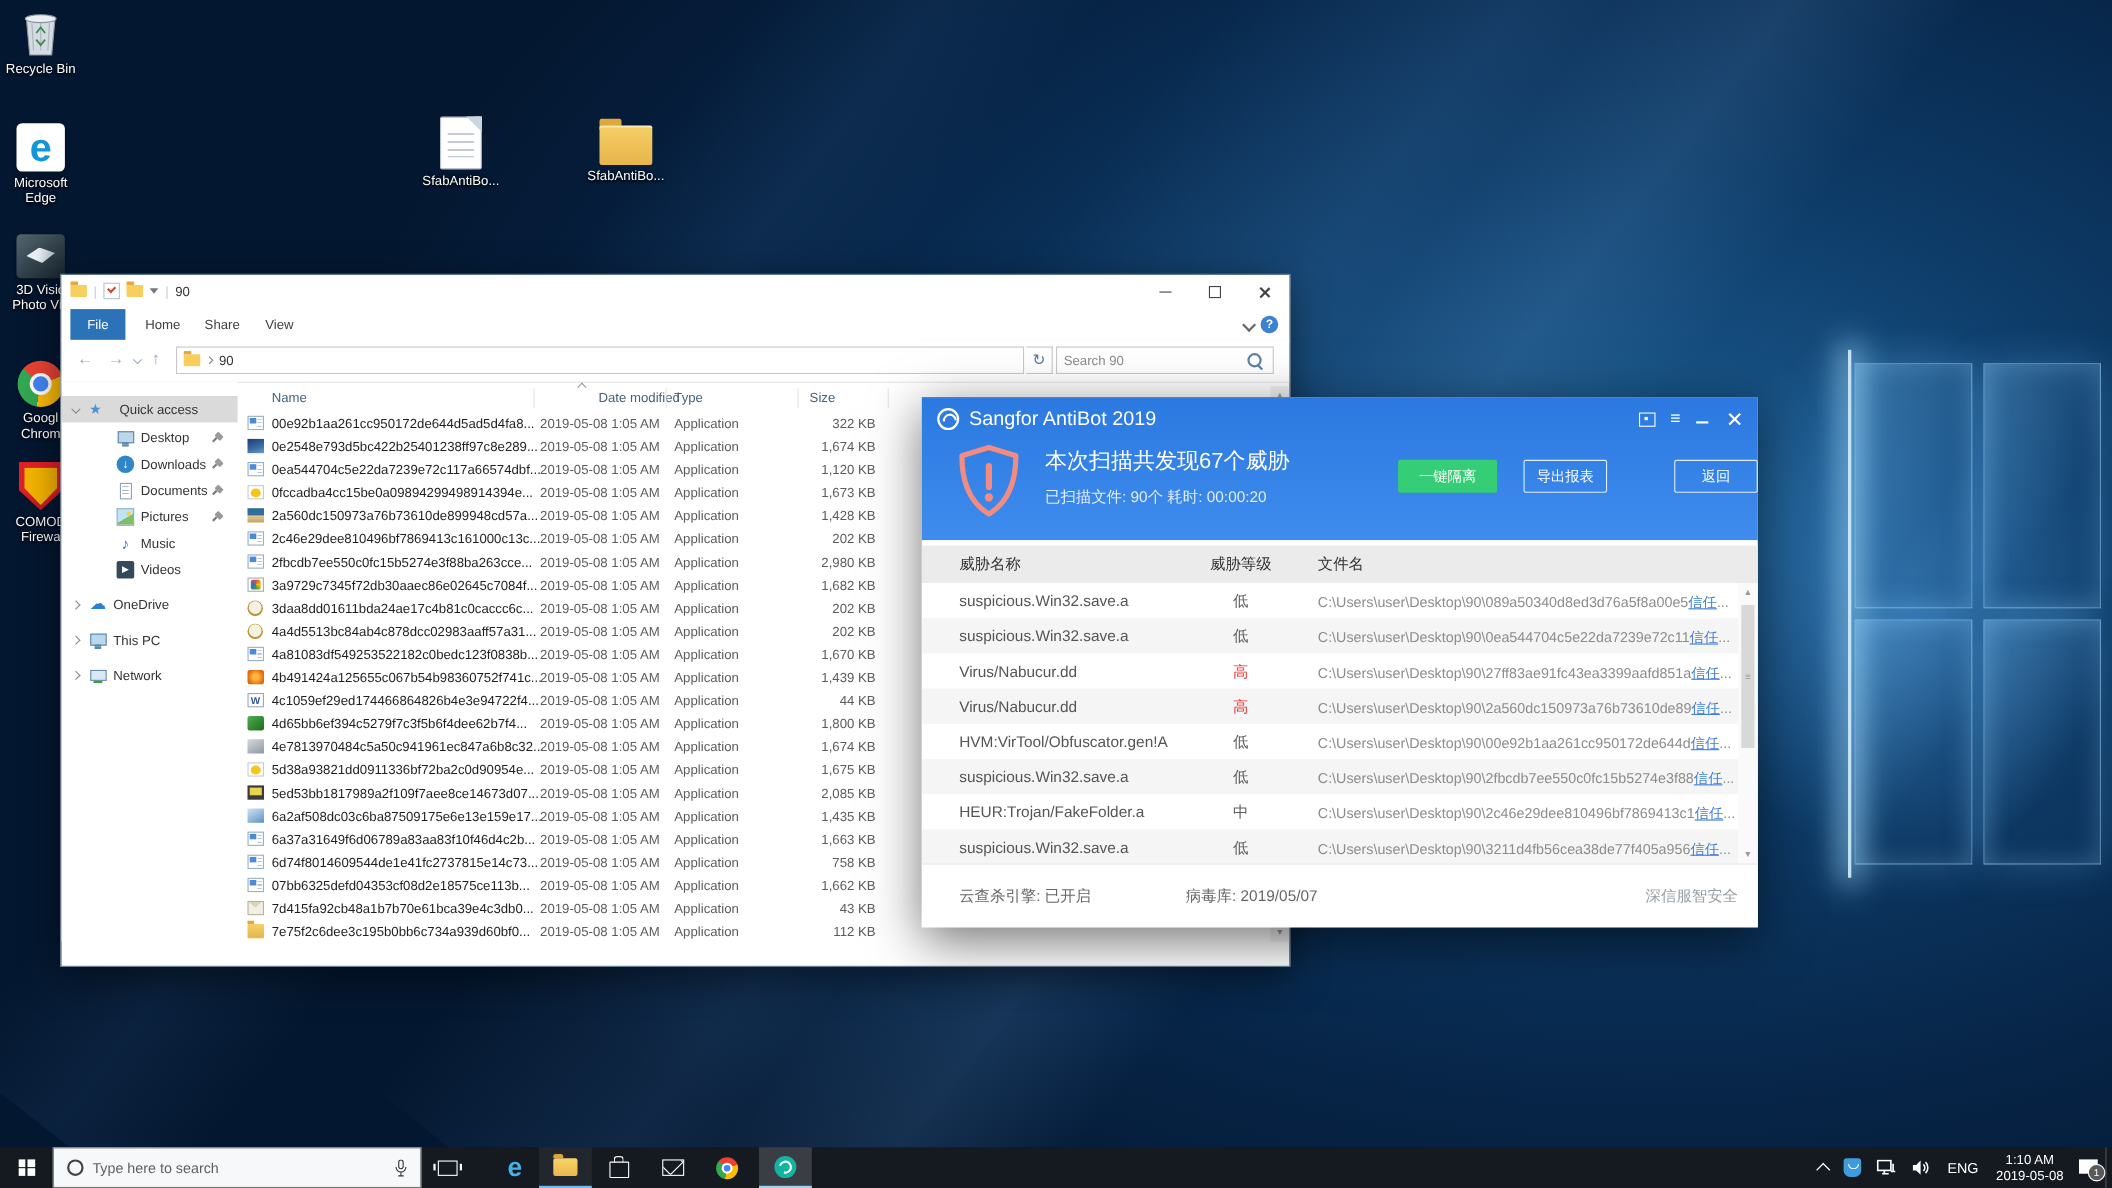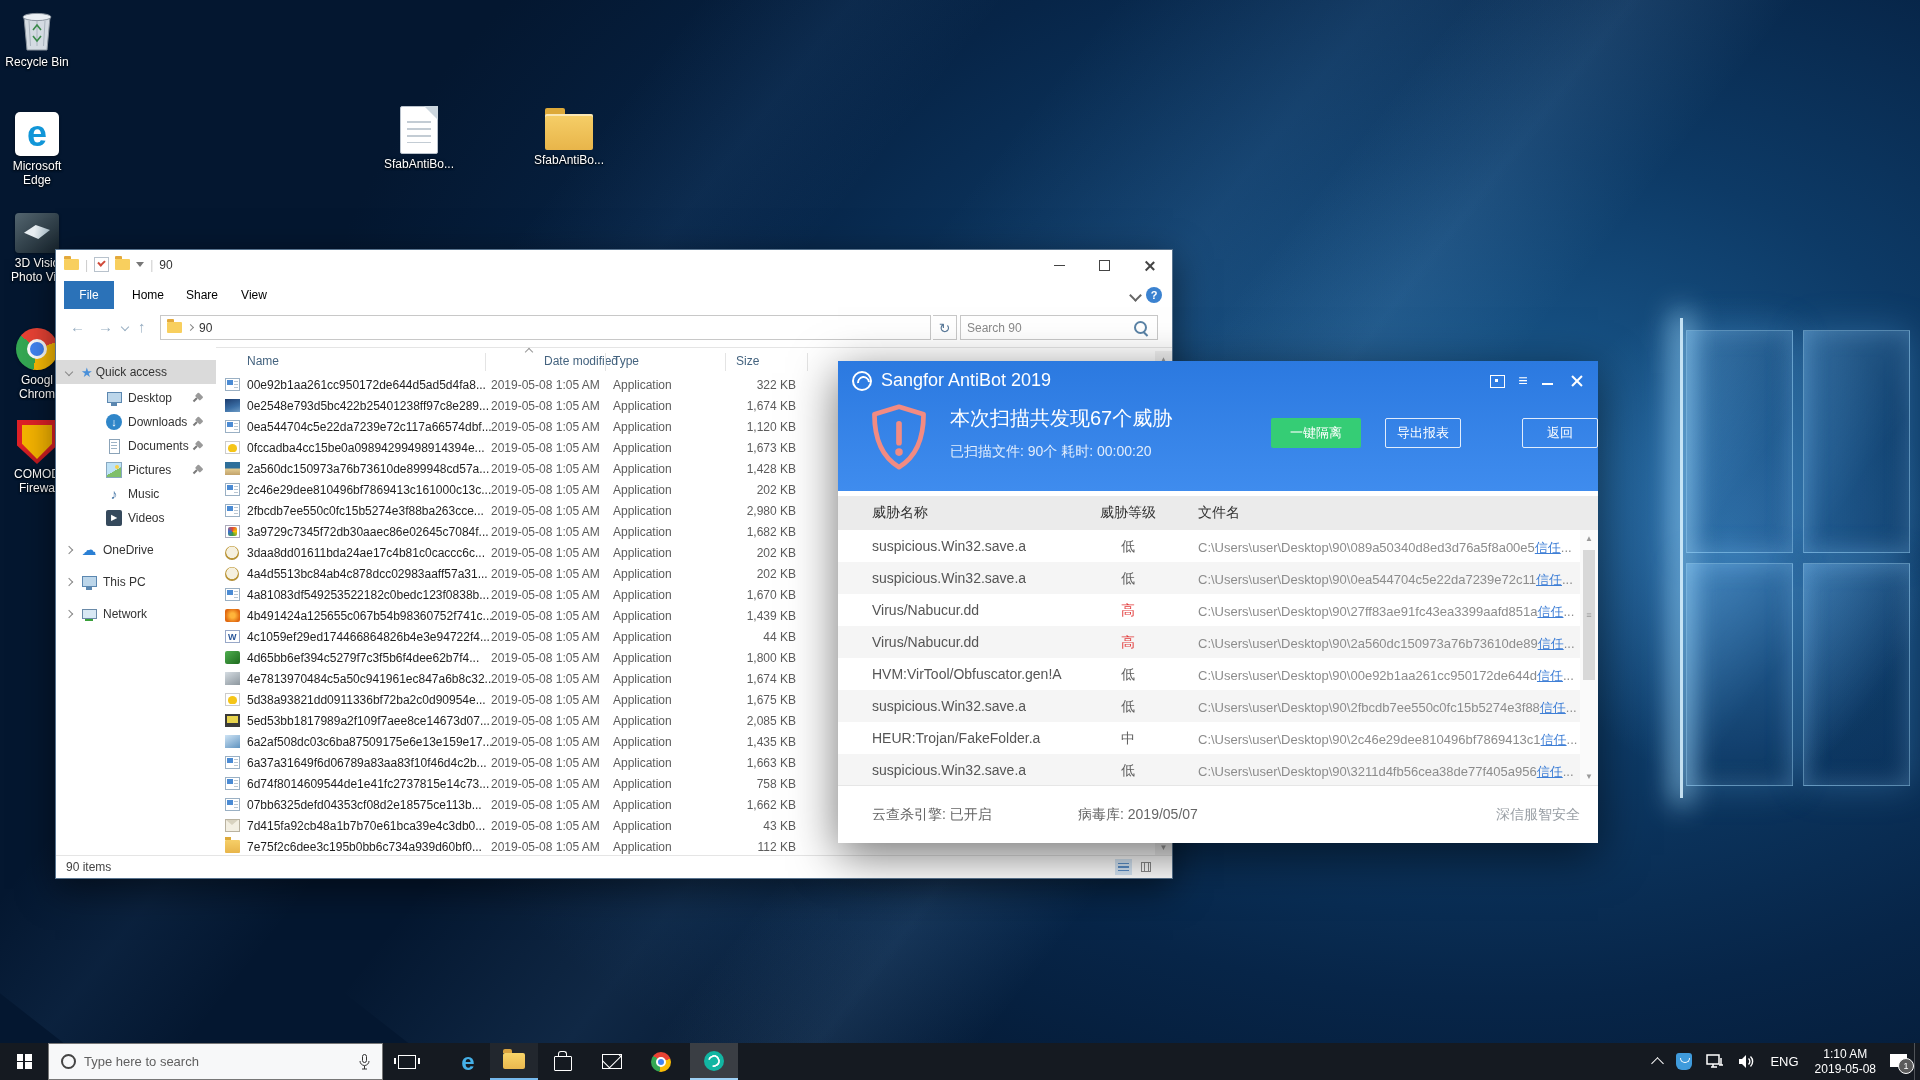--- a/index.html
+++ b/index.html
@@ -76,21 +76,21 @@
   .qat-chev{width:0;height:0;border-left:4px solid transparent;border-right:4px solid transparent;border-top:5px solid #777;}
   .ex-title-text{color:#333;font-size:12px;}
   .capbtn{position:absolute;top:0;width:45px;height:31px;display:flex;align-items:center;justify-content:center;}
   .capbtn.min{right:90px;} .capbtn.max{right:45px;} .capbtn.close{right:0;}
   .glyph-min{width:11px;height:1px;background:#444;}
   .glyph-max{width:9px;height:9px;border:1px solid #444;}
   .glyph-x{position:relative;width:12px;height:12px;}
   .glyph-x::before,.glyph-x::after{content:"";position:absolute;left:5px;top:0;width:1.5px;height:12px;background:#444;}
   .glyph-x::before{transform:rotate(45deg);} .glyph-x::after{transform:rotate(-45deg);}
   .ex-tabs{position:absolute;left:0;top:31px;right:0;height:28px;background:#fff;border-bottom:1px solid #e5e5e5;}
-  .tab{position:absolute;top:0;height:28px;display:flex;align-items:center;justify-content:center;font-size:12px;color:#000000;}
+  .tab{position:absolute;top:0;height:28px;display:flex;align-items:center;justify-content:center;font-size:12px;color:#404040;}
   .tab.file{left:8px;width:50px;background:#2b72b8;color:#fff;}
   .tab.home{left:66px;width:52px;} .tab.share{left:120px;width:52px;} .tab.view{left:174px;width:48px;}
   .ribbon-chev{position:absolute;right:32px;top:10px;color:#666;}
   .help-ic{position:absolute;right:10px;top:6px;width:16px;height:16px;border-radius:50%;background:#3b82d0;
     color:#fff;font-size:11px;font-weight:bold;display:flex;align-items:center;justify-content:center;}
   .ex-addr{position:absolute;left:0;top:59px;right:0;height:38px;background:#fff;border-bottom:1px solid #e5e5e5;}
   .nav-ar{position:absolute;top:9px;font-size:15px;color:#98aec2;}
   .addr-box{position:absolute;left:104px;top:6px;width:771px;height:25px;border:1px solid #c8c8c8;
     background:#fff;box-sizing:border-box;display:flex;align-items:center;padding-left:6px;gap:6px;color:#333;}
   .refresh-btn{position:absolute;left:877px;top:6px;width:24px;height:25px;border:1px solid #c8c8c8;border-left:none;
@@ -391,21 +391,21 @@
       <div class="search-box">
         <input placeholder="Search 90" style="">
         <span class="mag"></span>
       </div>
     </div>
 
     <div class="ex-side">
       <div class="side-row" style="top:13px;background:#dadada;">
         <span class="chev down" style="margin-left:10px;"></span>
         <span style="color:#4a90d9;font-size:13px;margin-left:9px;">★</span>
-        <span style="margin-left:3px;text-align:center;">Quick access</span>
+        <span style="margin-left:16px;text-align:center;">Quick access</span>
       </div>
       <div class="side-row" style="top:39px;">
         <span class="sic mon" style="margin-left:50px;"></span>
         <span style="margin-left:6px;">Desktop</span>
         <span class="pinict"></span>
       </div>
       <div class="side-row" style="top:63px;">
         <span class="sic dlc" style="margin-left:50px;">↓</span>
         <span style="margin-left:6px;">Downloads</span>
         <span class="pinict"></span>
@@ -643,29 +643,20 @@
           <span class="fsize">112 KB</span>
         </div>
       </div>
 
     <div class="esb">
       <div class="ar t">▲</div>
       <div class="thumb"></div>
       <div class="ar b">▼</div>
     </div>
 
-    <div class="ex-status">
-      <span class="status-text">90 items</span>
-      <span class="sview v1">
-          <span class="sv1g"></span>
-        </span>
-      <span class="sview v2">
-          <span class="sv2g"></span>
-        </span>
-    </div>
   </div>
 
   <div class="antibot">
     <div class="ab-head">
       <div class="ab-title">
         <span class="ab-logo"></span>
         <span>Sangfor AntiBot 2019</span>
       </div>
       <div class="ab-cap" style="right:92px;">
           <span class="fb-ic"></span>

